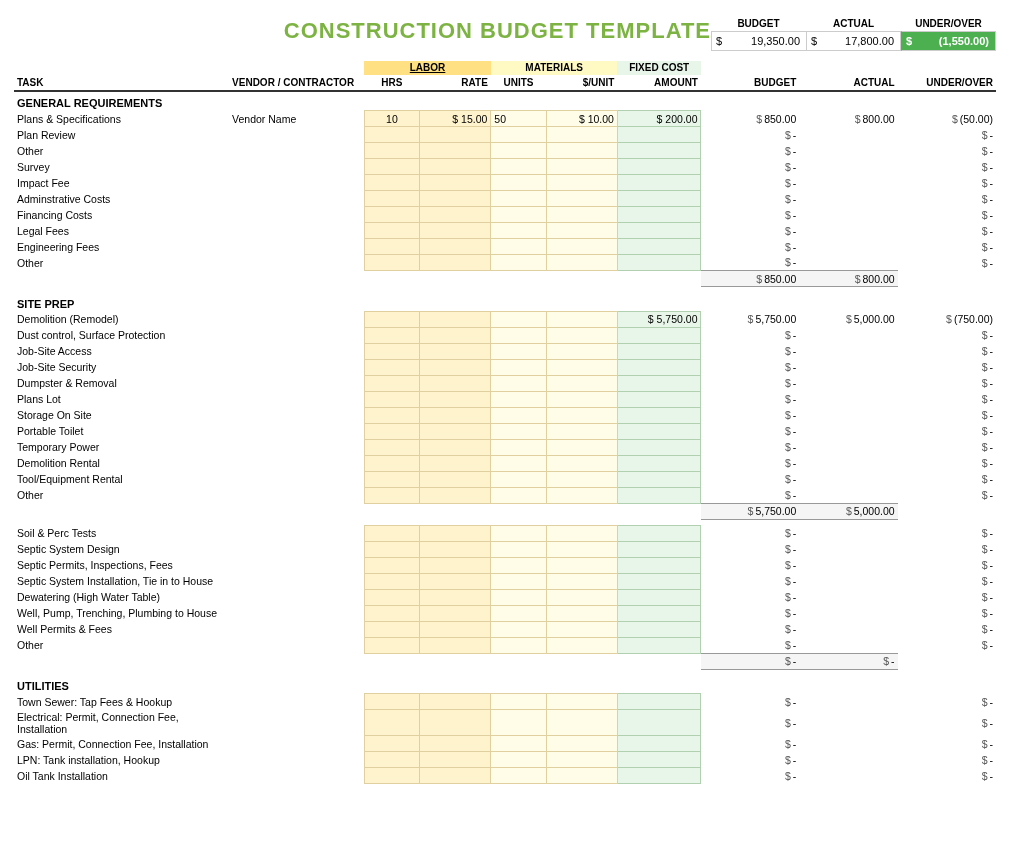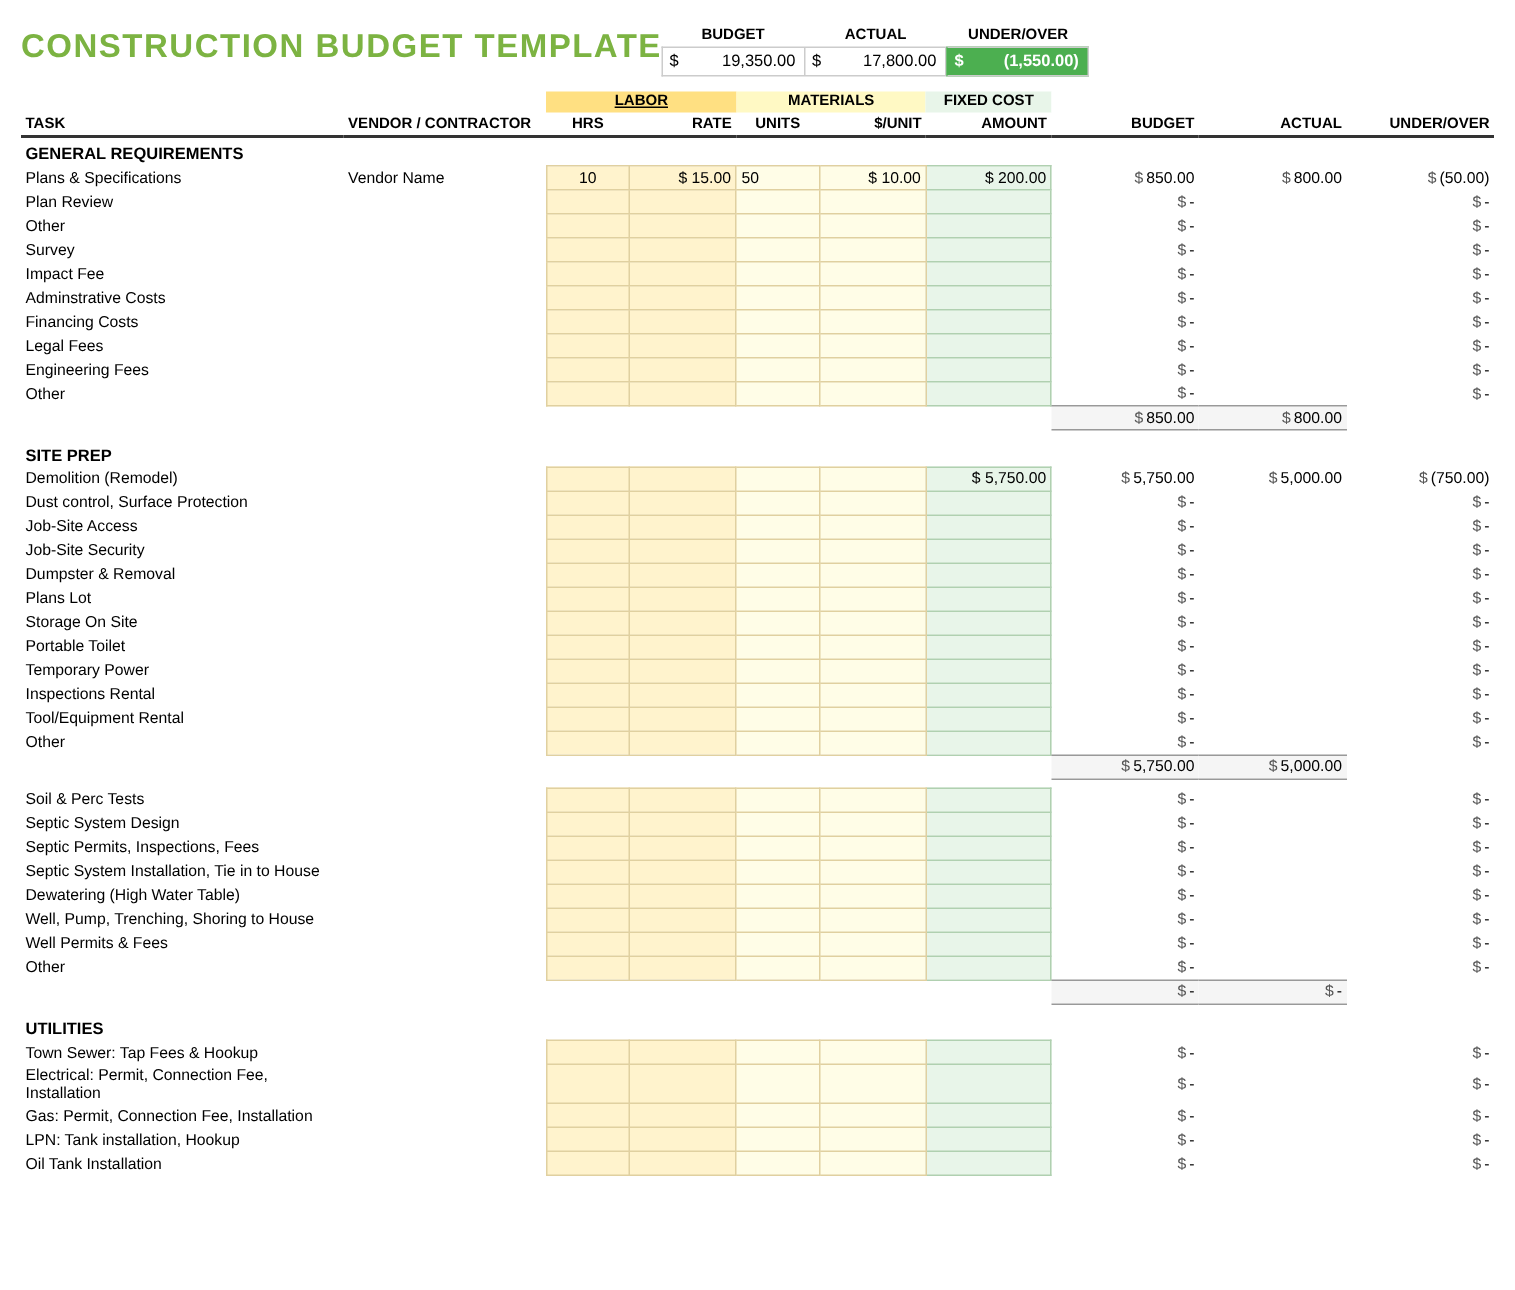--- a/index.html
+++ b/index.html
@@ -12,21 +12,21 @@
       min-height: 860px;
       overflow-x: hidden;
     }
     .page {
       padding: 18px 14px 18px 14px;
     }
     
     .header-row {
       display: flex;
       align-items: flex-start;
-      justify-content: flex-start;
+      justify-content: flex-end;
       margin-bottom: 10px;
     }
     .page-title {
       font-size: 22px;
       font-weight: bold;
       color: #7cb342;
       letter-spacing: 1px;
     }
 
     
@@ -466,21 +466,21 @@
           <td class="input-cell labor" style="text-align: center;"></td>
           <td class="input-cell labor" style="text-align: right;"></td>
           <td class="input-cell mat" style="text-align: center;"></td>
           <td class="input-cell mat" style="text-align: right;"></td>
           <td class="input-cell" style="text-align: right; background: rgb(232, 245, 233); border: 1px solid rgb(176, 208, 176);"></td>
           <td style="text-align: right;"><span style="color:#555; margin-right:2px;">$</span>-</td>
           <td style="text-align: right;"></td>
           <td style="text-align: right;"><span style="color:#555; margin-right:2px;">$</span>-</td>
         </tr>
         <tr class="data-row">
-          <td>Inspections Rental</td>
+          <td>Demolition Rental</td>
           <td></td>
           <td class="input-cell labor" style="text-align: center;"></td>
           <td class="input-cell labor" style="text-align: right;"></td>
           <td class="input-cell mat" style="text-align: center;"></td>
           <td class="input-cell mat" style="text-align: right;"></td>
           <td class="input-cell" style="text-align: right; background: rgb(232, 245, 233); border: 1px solid rgb(176, 208, 176);"></td>
           <td style="text-align: right;"><span style="color:#555; margin-right:2px;">$</span>-</td>
           <td style="text-align: right;"></td>
           <td style="text-align: right;"><span style="color:#555; margin-right:2px;">$</span>-</td>
         </tr>
@@ -575,21 +575,21 @@
           <td class="input-cell labor" style="text-align: center;"></td>
           <td class="input-cell labor" style="text-align: right;"></td>
           <td class="input-cell mat" style="text-align: center;"></td>
           <td class="input-cell mat" style="text-align: right;"></td>
           <td class="input-cell" style="text-align: right; background: rgb(232, 245, 233); border: 1px solid rgb(176, 208, 176);"></td>
           <td style="text-align: right;"><span style="color:#555; margin-right:2px;">$</span>-</td>
           <td style="text-align: right;"></td>
           <td style="text-align: right;"><span style="color:#555; margin-right:2px;">$</span>-</td>
         </tr>
         <tr class="data-row">
-          <td>Well, Pump, Trenching, Shoring to House</td>
+          <td>Well, Pump, Trenching, Plumbing to House</td>
           <td></td>
           <td class="input-cell labor" style="text-align: center;"></td>
           <td class="input-cell labor" style="text-align: right;"></td>
           <td class="input-cell mat" style="text-align: center;"></td>
           <td class="input-cell mat" style="text-align: right;"></td>
           <td class="input-cell" style="text-align: right; background: rgb(232, 245, 233); border: 1px solid rgb(176, 208, 176);"></td>
           <td style="text-align: right;"><span style="color:#555; margin-right:2px;">$</span>-</td>
           <td style="text-align: right;"></td>
           <td style="text-align: right;"><span style="color:#555; margin-right:2px;">$</span>-</td>
         </tr>

